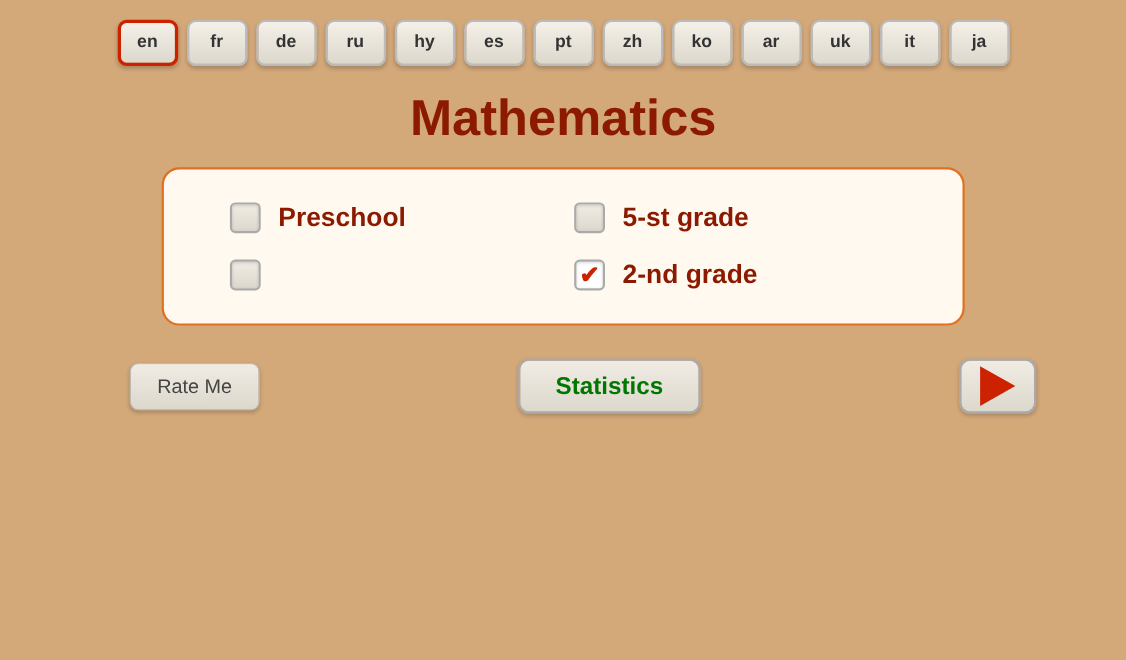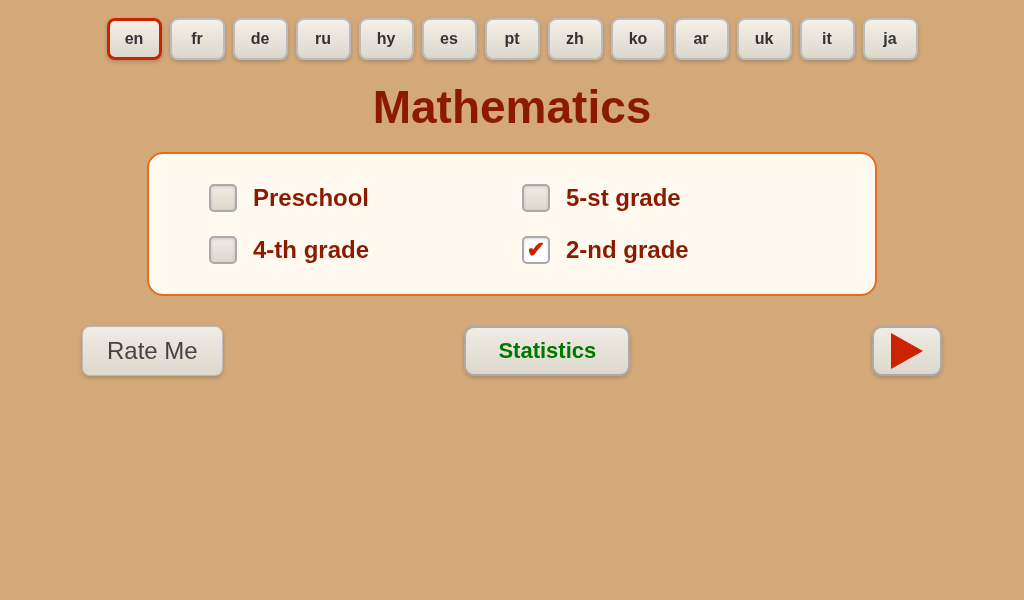--- a/index.html
+++ b/index.html
@@ -123,24 +123,25 @@
     .bottom-left {
       display: flex;
       gap: 18px;
     }
 
     .plain-btn {
       background: linear-gradient(to bottom, #f0ece4, #ddd8cc);
       border: 1.5px solid #bbb;
       border-radius: 8px;
       padding: 10px 24px;
-      font-size: 24px;
+      font-size: 18px;
       color: #444;
       cursor: pointer;
       box-shadow: 0 2px 4px rgba(0,0,0,0.2);
+      margin-left: 36px;
     }
 
     .stats-btn {
       background: linear-gradient(to bottom, #f0ece4, #ddd8cc);
       border: 2px solid #aaa;
       border-radius: 10px;
       padding: 10px 32px;
       font-size: 22px;
       font-weight: bold;
       color: #007700;
@@ -194,21 +195,20 @@
     <div class="grade-item">
       <div class="grade-checkbox"></div>
       <span class="grade-label">Preschool</span>
     </div>
     <div class="grade-item">
       <div class="grade-checkbox"></div>
       <span class="grade-label">5-st grade</span>
     </div>
     <div class="grade-item">
       <div class="grade-checkbox"></div>
-      <span class="grade-label">4-th grade</span>
     </div>
     <div class="grade-item">
       <div class="grade-checkbox checked">
         <span class="checkmark">✔</span>
       </div>
       <span class="grade-label">2-nd grade</span>
     </div>
   </div>
 
 <div id="bottom-bar">

